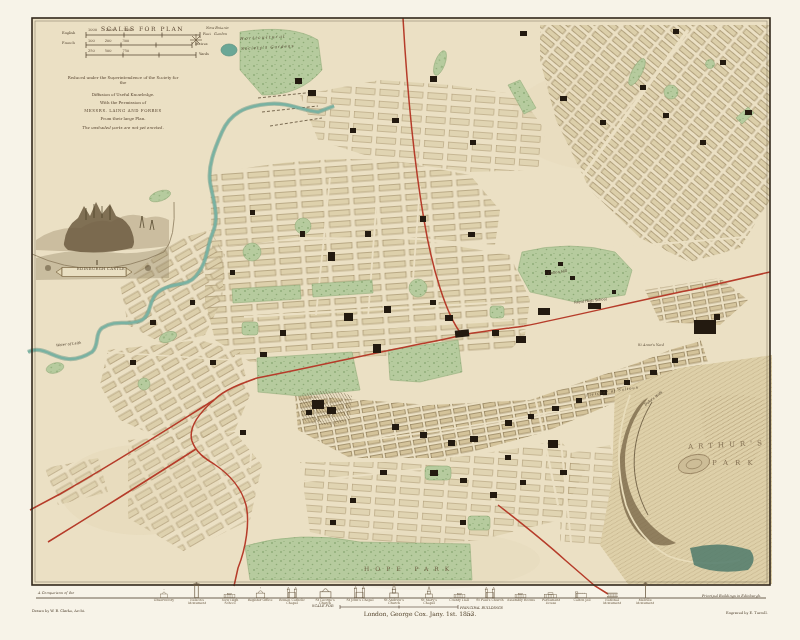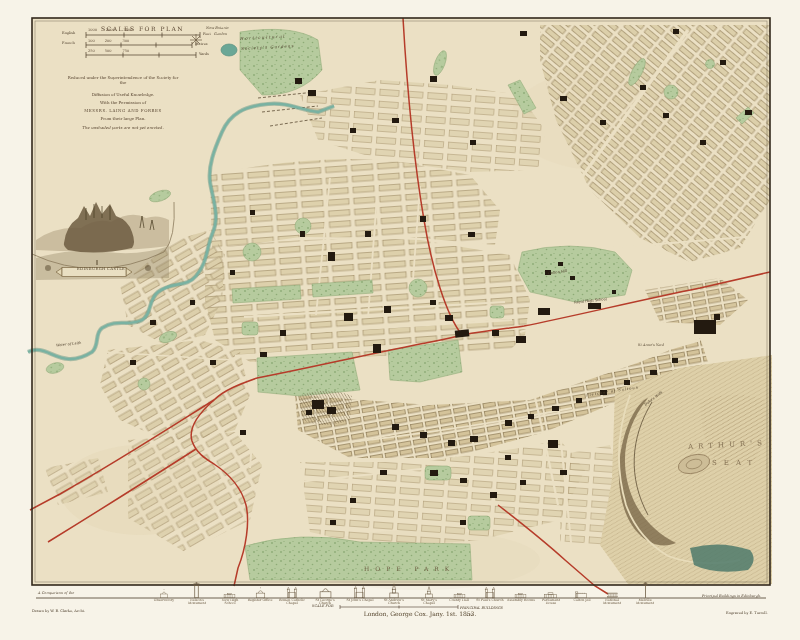--- a/index.html
+++ b/index.html
@@ -376,21 +376,21 @@
 <span class="lbl t4 it" style="left:240px;top:37px;letter-spacing:3px;transform:scale(.5) rotate(-3deg);">Horticultural</span>
 <span class="lbl t4 it" style="left:241px;top:47px;letter-spacing:2px;transform:scale(.5) rotate(-3deg);">Society's Gardens</span>
 <span class="lbl" style="left:63px;top:267px;width:62px;text-align:center;font-size:7px;transform:scale(.55);transform-origin:center top;letter-spacing:.5px;color:#55452d;">EDINBURGH CASTLE</span>
 <span class="lbl t35 it" style="left:56px;top:344px;transform:scale(.5) rotate(-6deg);">Water of Leith</span>
 <span class="lbl t35 it" style="left:548px;top:272px;transform:scale(.5) rotate(-8deg);">Calton Hill</span>
 <span class="lbl t35" style="left:574px;top:301px;transform:scale(.5) rotate(-6deg);">Royal High School</span>
 <span class="lbl t35 it" style="left:638px;top:343px;">St Anne's Yard</span>
 <span class="lbl t35 it" style="left:586px;top:394px;letter-spacing:2px;transform:scale(.5) rotate(-9deg);">Fletcher of Saltoun</span>
 <span class="lbl t35 it" style="left:644px;top:404px;transform:scale(.5) rotate(-38deg);">Duke's Walk</span>
 <span class="lbl spaced" style="left:688px;top:444px;font-size:7px;transform:rotate(-3deg);">ARTHUR'S</span>
-<span class="lbl spaced" style="left:712px;top:460px;font-size:7px;letter-spacing:7px;">SEAT</span>
+<span class="lbl spaced" style="left:712px;top:460px;font-size:7px;letter-spacing:7px;">PARK</span>
 <span class="lbl" style="left:364px;top:566px;font-size:6px;letter-spacing:6px;color:#6d5c41;">HOPE  PARK</span>
 
 <span class="lbl t35 it" style="left:38px;top:591px;">A Comparison of the</span>
 <span class="lbl t35 it" style="left:702px;top:594px;">Principal Buildings in Edinburgh.</span>
 <span class="lbl t35" style="left:32px;top:609px;">Drawn by W. B. Clarke, Archt.</span>
 <span class="lbl t35" style="left:726px;top:611px;">Engraved by E. Turrell.</span>
 <span class="lbl" style="left:340px;top:611px;width:160px;text-align:center;font-size:6px;color:#55452d;">London, George Cox.  Jany. 1st. 1853.</span>
 <span class="lbl t35" style="left:466px;top:613px;">170</span>
 <span class="lbl t35 it" style="left:312px;top:604px;">SCALE FOR</span>
 <span class="lbl t35 it" style="left:460px;top:606px;">PRINCIPAL BUILDINGS</span>

